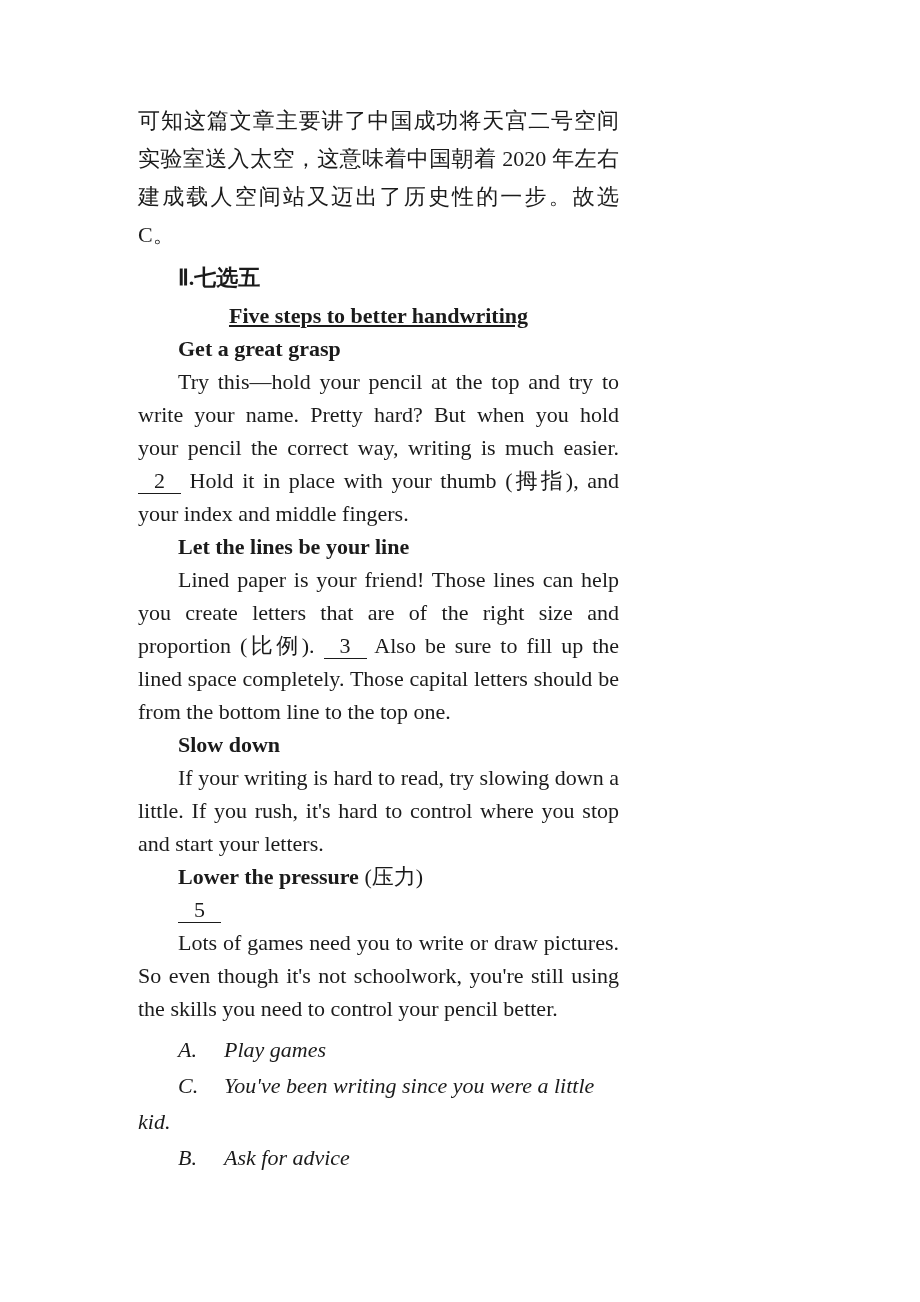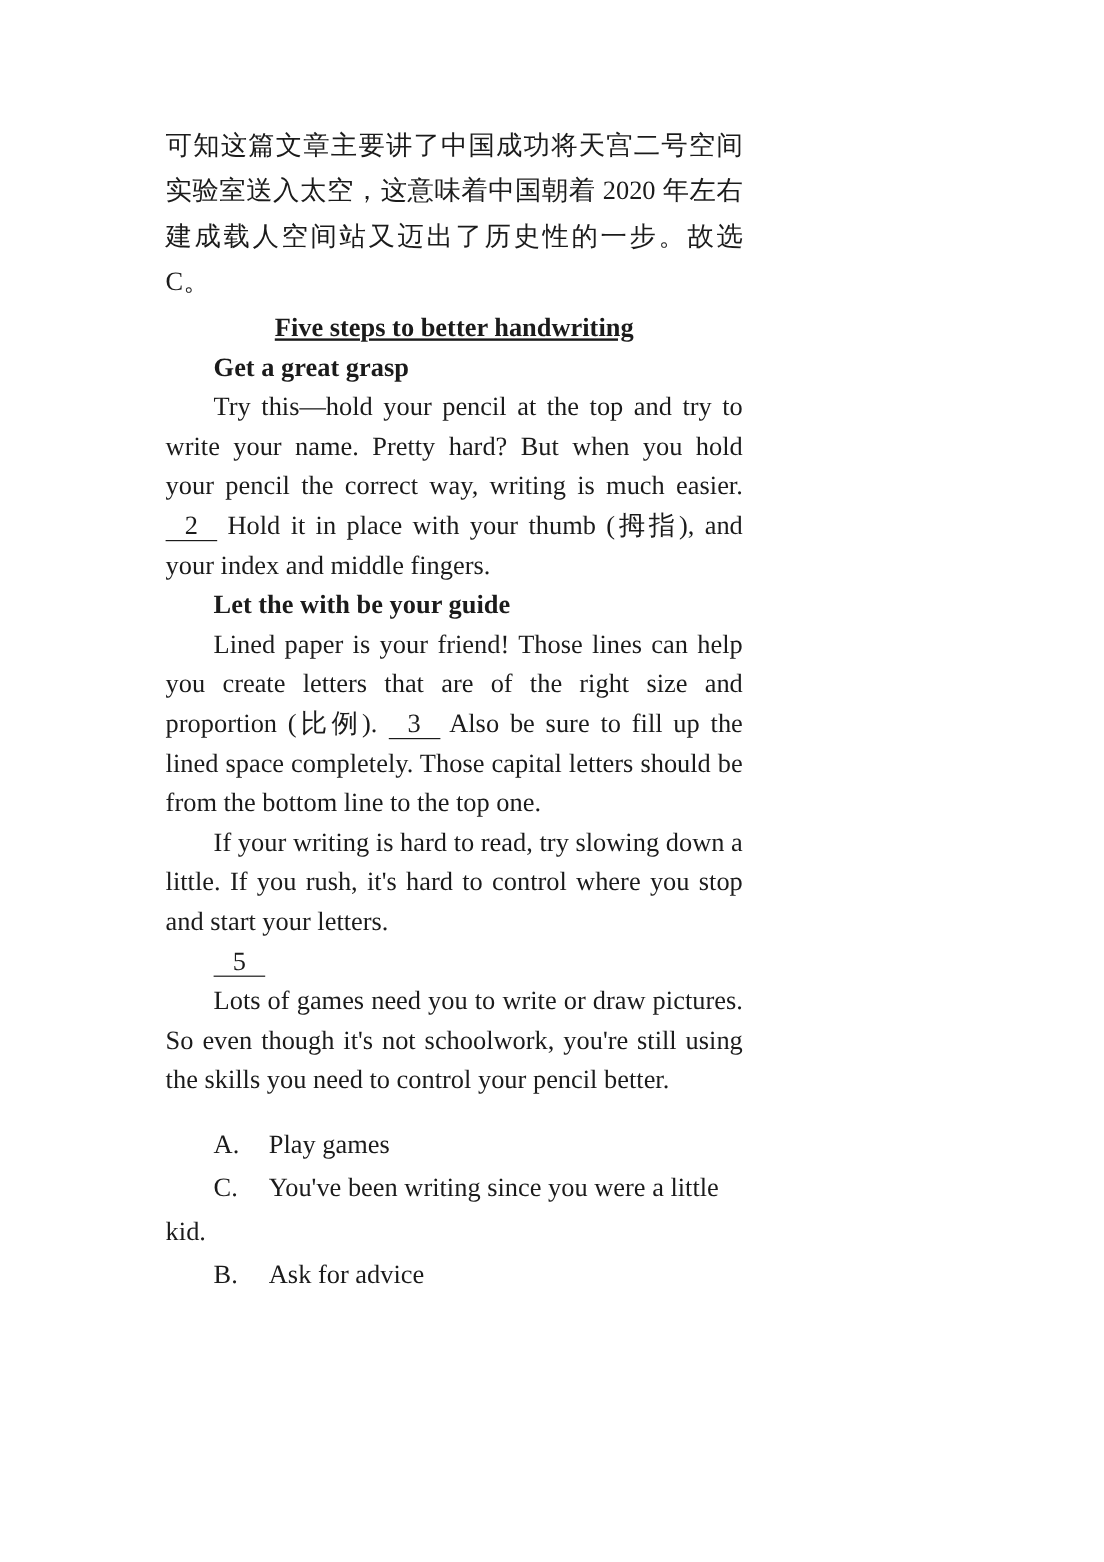--- a/index.html
+++ b/index.html
@@ -58,53 +58,57 @@
     text-align: left;
   }
   .subheading b {
     font-weight: bold;
   }
   .blank {
     border-bottom: 1.5px solid #1b1b1b;
     padding: 0 16px;
   }
   .options {
-    margin-top: 20px;
+    margin-top: 7px;
+    font-style: italic;
   }
   .option {
     font-size: 22px;
     line-height: 36px;
     text-indent: 40px;
     text-align: left;
   }
   .opt-label {
     display: inline-block;
     width: 46px;
     text-indent: 0;
   }
 </style>
 </head>
 <body>
 
 <div class="page">
 
   <p class="para cn">可知这篇文章主要讲了中国成功将天宫二号空间实验室送入太空，这意味着中国朝着 2020 年左右建成载人空间站又迈出了历史性的一步。故选 C。</p>
 
+  <p class="para section-label">Ⅱ.七选五</p>
 
   <h3 class="title">Five steps to better handwriting</h3>
 
 
   <h4 class="subheading"><b>Get a great grasp</b><span></span></h4>
   <p class="para indent">Try this—hold your pencil at the top and try to write your name. Pretty hard? But when you hold your pencil the correct way, writing is much easier. <span class="blank">2</span> Hold it in place with your thumb (拇指), and your index and middle fingers.</p>
 
-  <h4 class="subheading"><b>Let the with be your guide</b><span></span></h4>
+  <h4 class="subheading"><b>Let the lines be your line</b><span></span></h4>
   <p class="para indent">Lined paper is your friend! Those lines can help you create letters that are of the right size and proportion (比例). <span class="blank">3</span> Also be sure to fill up the lined space completely. Those capital letters should be from the bottom line to the top one.</p>
 
+  <h4 class="subheading"><b>Slow down</b><span></span></h4>
   <p class="para indent">If your writing is hard to read, try slowing down a little. If you rush, it's hard to control where you stop and start your letters.</p>
 
+  <h4 class="subheading"><b>Lower the pressure</b><span> (压力)</span></h4>
 
   <p class="para indent"><span class="blank">5</span></p>
   <p class="para indent">Lots of games need you to write or draw pictures. So even though it's not schoolwork, you're still using the skills you need to control your pencil better.</p>
 
   <div class="options">
     <div class="option"><span class="opt-label">A.</span><span>Play games</span></div>
     <div class="option"><span class="opt-label">C.</span><span>You've been writing since you were a little kid.</span></div>
     <div class="option"><span class="opt-label">B.</span><span>Ask for advice</span></div>
   </div>
 

